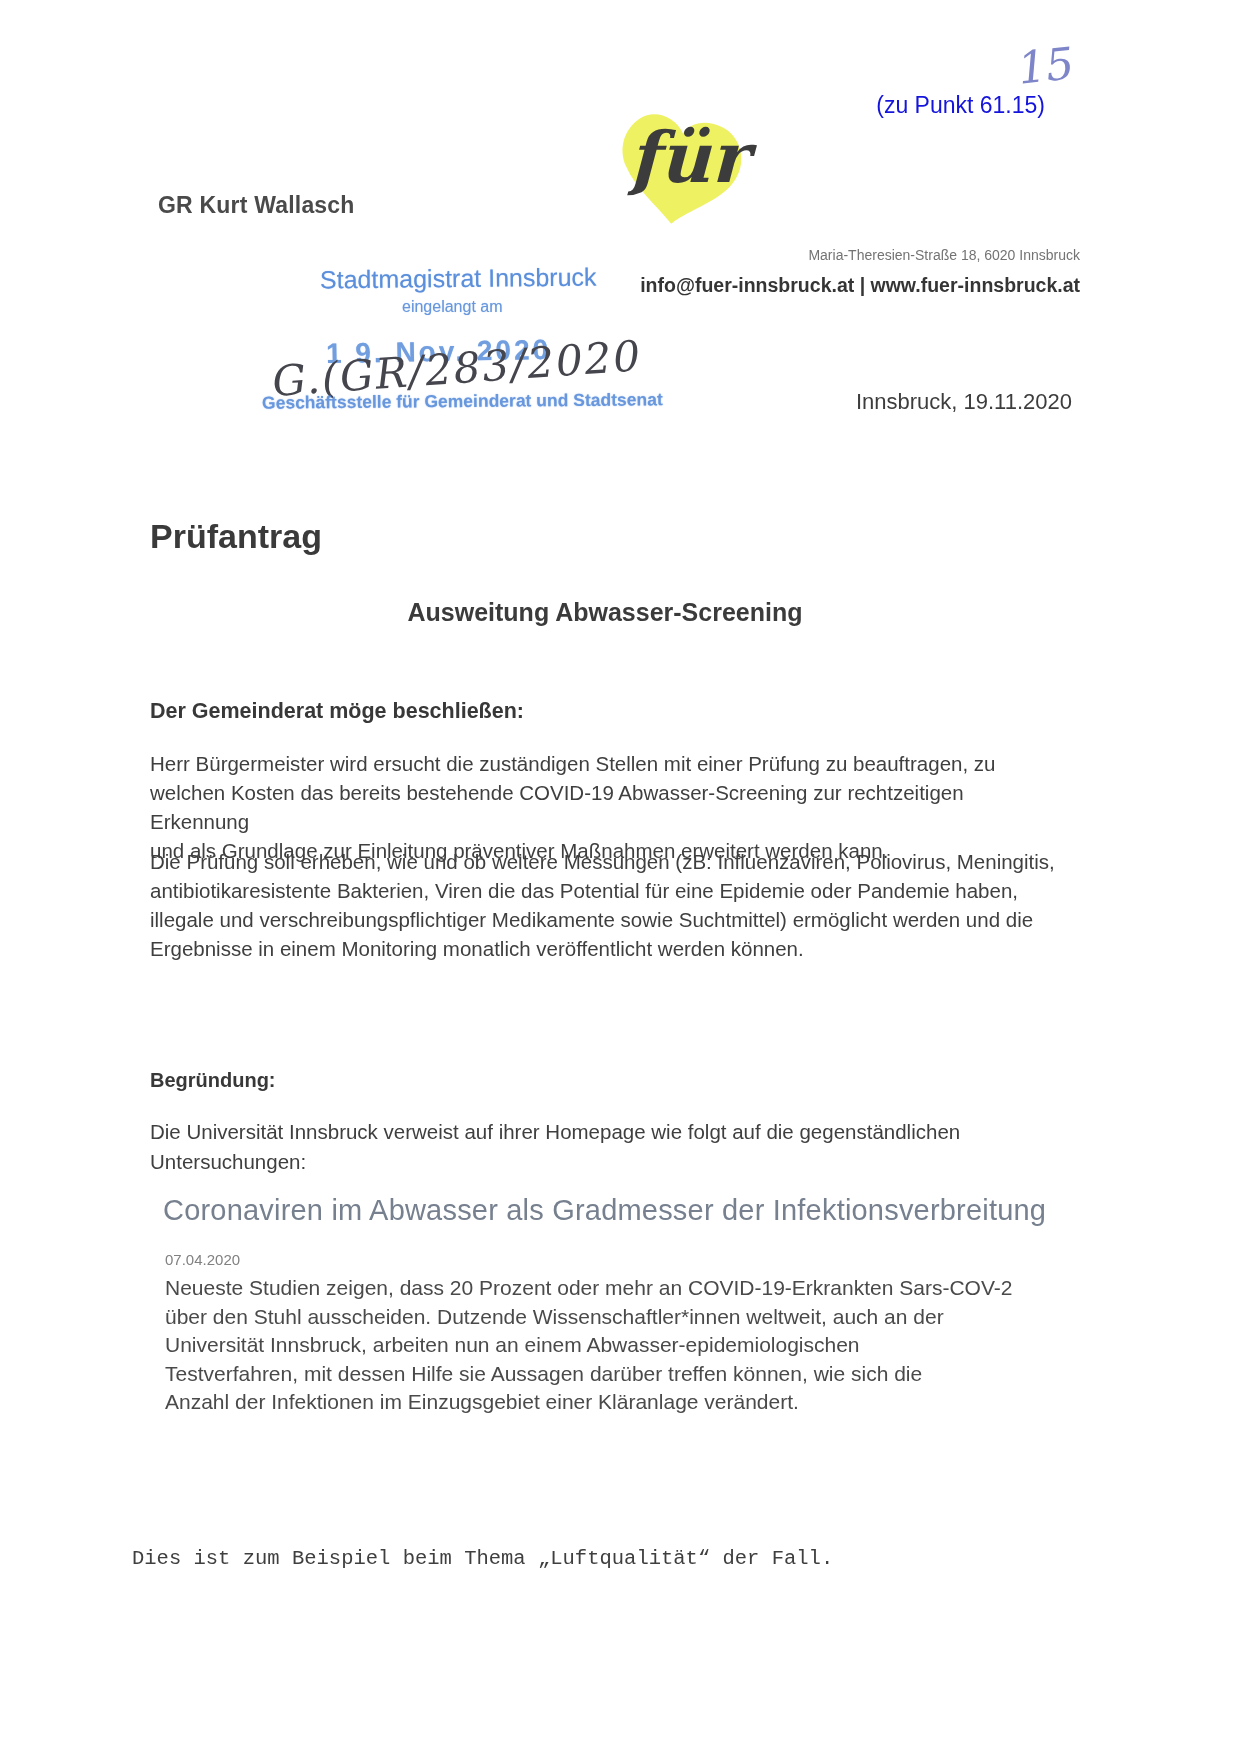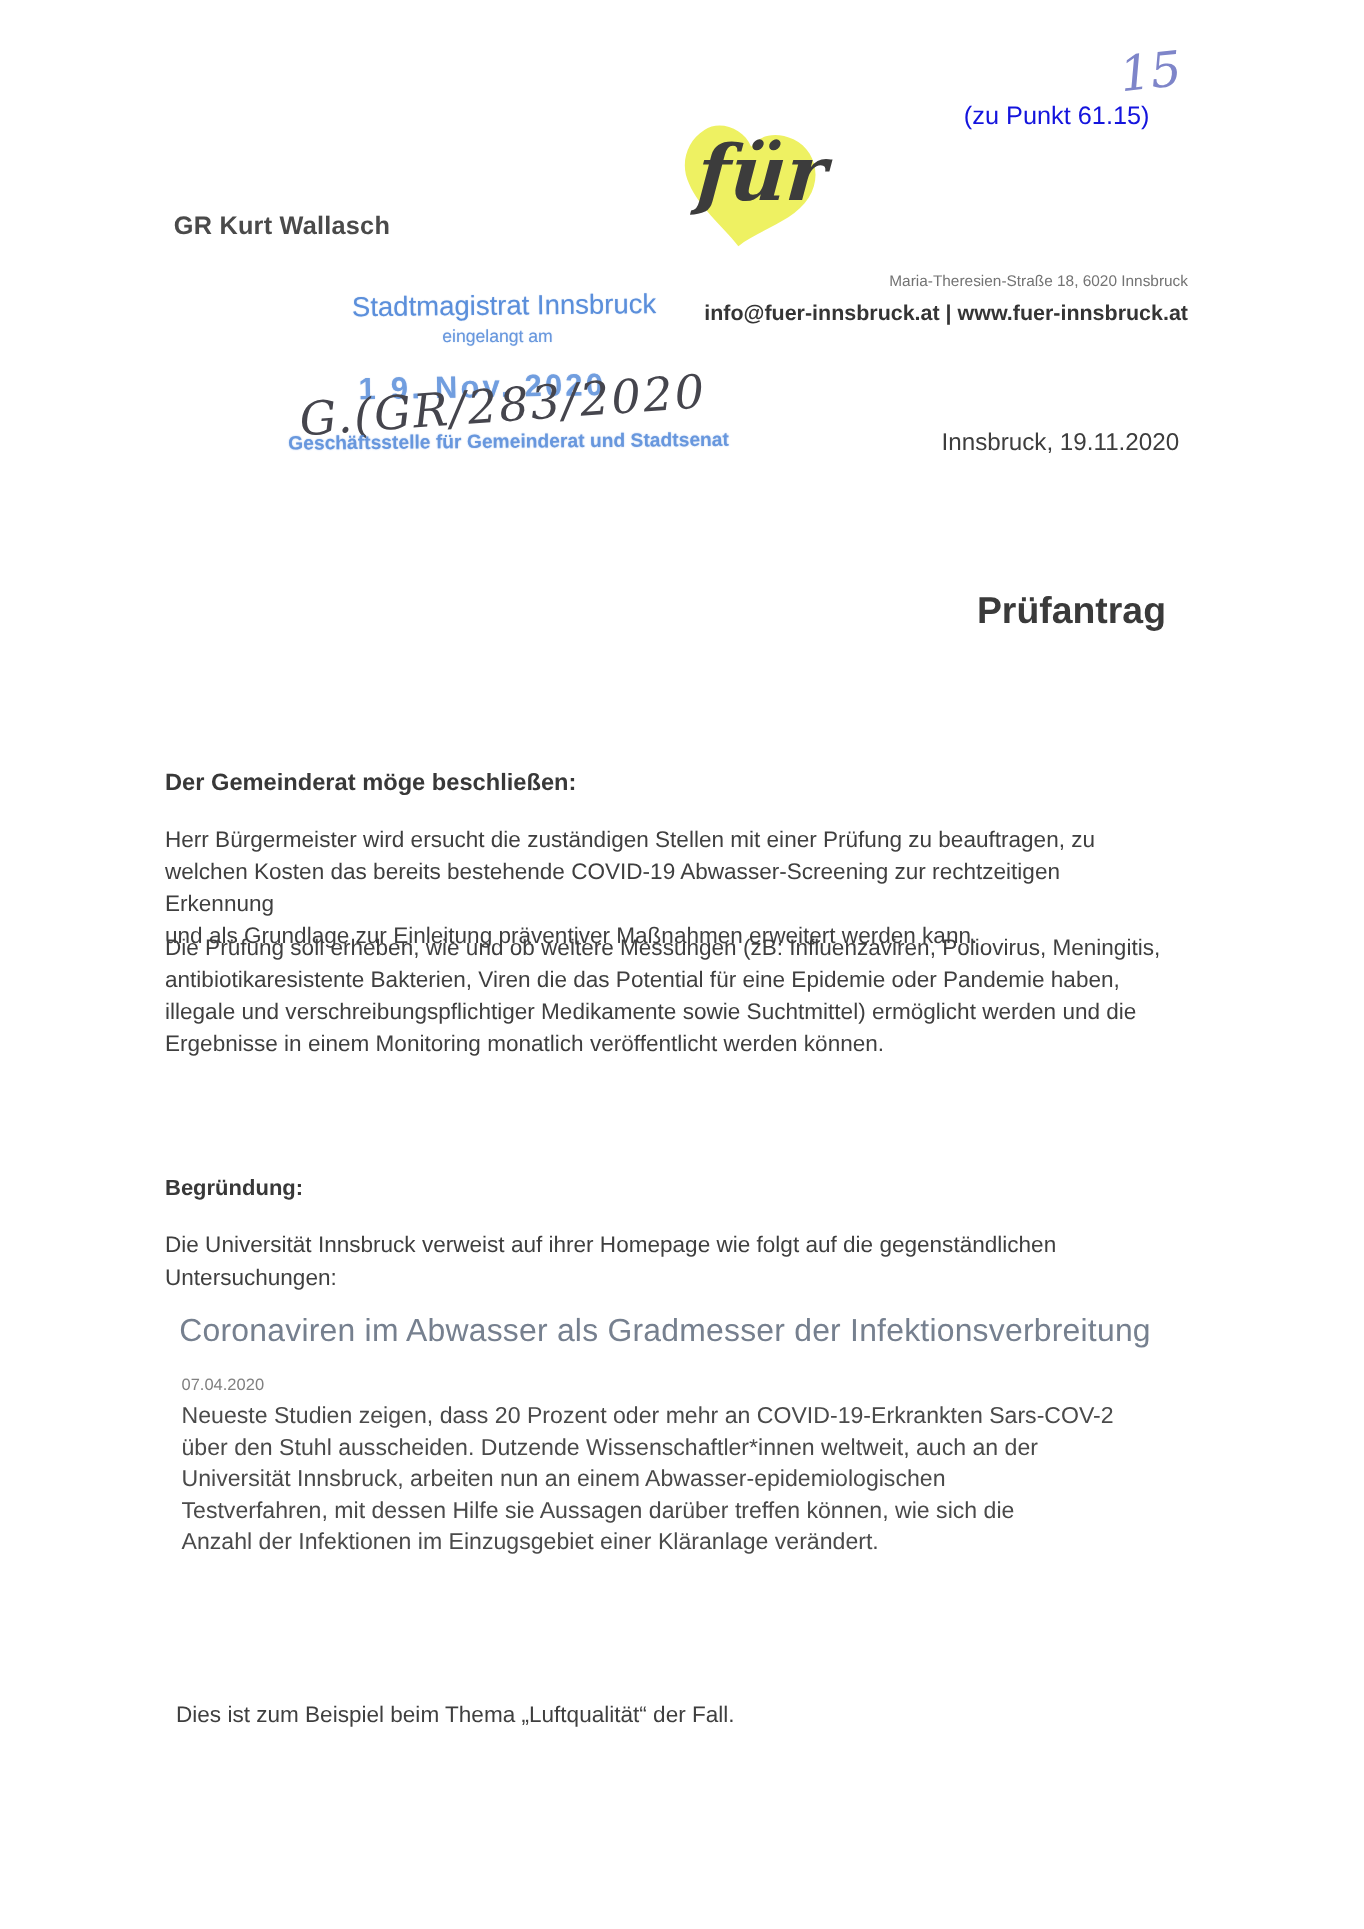--- a/index.html
+++ b/index.html
@@ -99,22 +99,22 @@
     font-style:italic;
     font-size:42px;letter-spacing:2px;
     color:var(--handwriting-ink);
     transform:rotate(-4deg);
   }
 
   .place-date{right:168px;top:389px;font-size:22px;color:#3d3d3d;}
 
   
   .doc-title{
-    left:150px;top:536px;width:910px;
-    text-align:right;
+    left:150px;top:517px;width:910px;
+    text-align:left;
     font-size:34px;font-weight:bold;color:#3a3a3a;
   }
   .doc-subtitle{
     left:150px;top:598px;width:910px;
     text-align:center;
     font-size:25px;font-weight:bold;color:#3b3b3b;
   }
 
   
   .res-heading{left:150px;top:699px;font-size:21.5px;font-weight:bold;color:#383838;}
@@ -127,21 +127,21 @@
   .quote-heading{
     left:163px;top:1194px;width:940px;
     font-size:29px;font-weight:normal;
     color:var(--quote-heading-gray);
     letter-spacing:.2px;
   }
   .quote-date{left:165px;top:1251px;font-size:15px;color:#818181;}
   .quote-body{left:165px;top:1274px;width:890px;font-size:21px;line-height:28.5px;color:var(--quote-text);}
 
   .close-p1{left:150px;top:1443px;width:915px;font-size:20.5px;line-height:29px;color:var(--body-text);}
-  .close-p2{left:160px;top:1547px;width:915px;font-size:20.5px;color:var(--body-text);}
+  .close-p2{left:132px;top:1547px;width:915px;font-size:20.5px;color:var(--body-text);font-family:Liberation Mono, monospace;}
 </style>
 </head>
 <body>
 
 <div class="page">
 
   <div class="abs hand-15">15</div>
   <div class="abs agenda-ref">(zu Punkt 61.15)</div>
 
   <div class="abs sender">GR Kurt Wallasch</div>
@@ -158,20 +158,21 @@
 
   <div class="abs stamp-line1">Stadtmagistrat Innsbruck</div>
   <div class="abs stamp-line2">eingelangt am</div>
   <div class="abs stamp-date">1 9. Nov. 2020</div>
   <div class="abs hand-ref">G.(GR/283/2020</div>
   <div class="abs stamp-office">Geschäftsstelle für Gemeinderat und Stadtsenat</div>
 
   <div class="abs place-date">Innsbruck, 19.11.2020</div>
 
   <div class="abs doc-title">Prüfantrag</div>
+  <div class="abs doc-subtitle">Ausweitung Abwasser-Screening</div>
 
   <div class="abs res-heading">Der Gemeinderat möge beschließen:</div>
   <div class="abs res-p1 pre">Herr Bürgermeister wird ersucht die zuständigen Stellen mit einer Prüfung zu beauftragen, zu
 welchen Kosten das bereits bestehende COVID-19 Abwasser-Screening zur rechtzeitigen Erkennung
 und als Grundlage zur Einleitung präventiver Maßnahmen erweitert werden kann.</div>
   <div class="abs res-p2 pre">Die Prüfung soll erheben, wie und ob weitere Messungen (zB: Influenzaviren, Poliovirus, Meningitis,
 antibiotikaresistente Bakterien, Viren die das Potential für eine Epidemie oder Pandemie haben,
 illegale und verschreibungspflichtiger Medikamente sowie Suchtmittel) ermöglicht werden und die
 Ergebnisse in einem Monitoring monatlich veröffentlicht werden können.</div>
 

